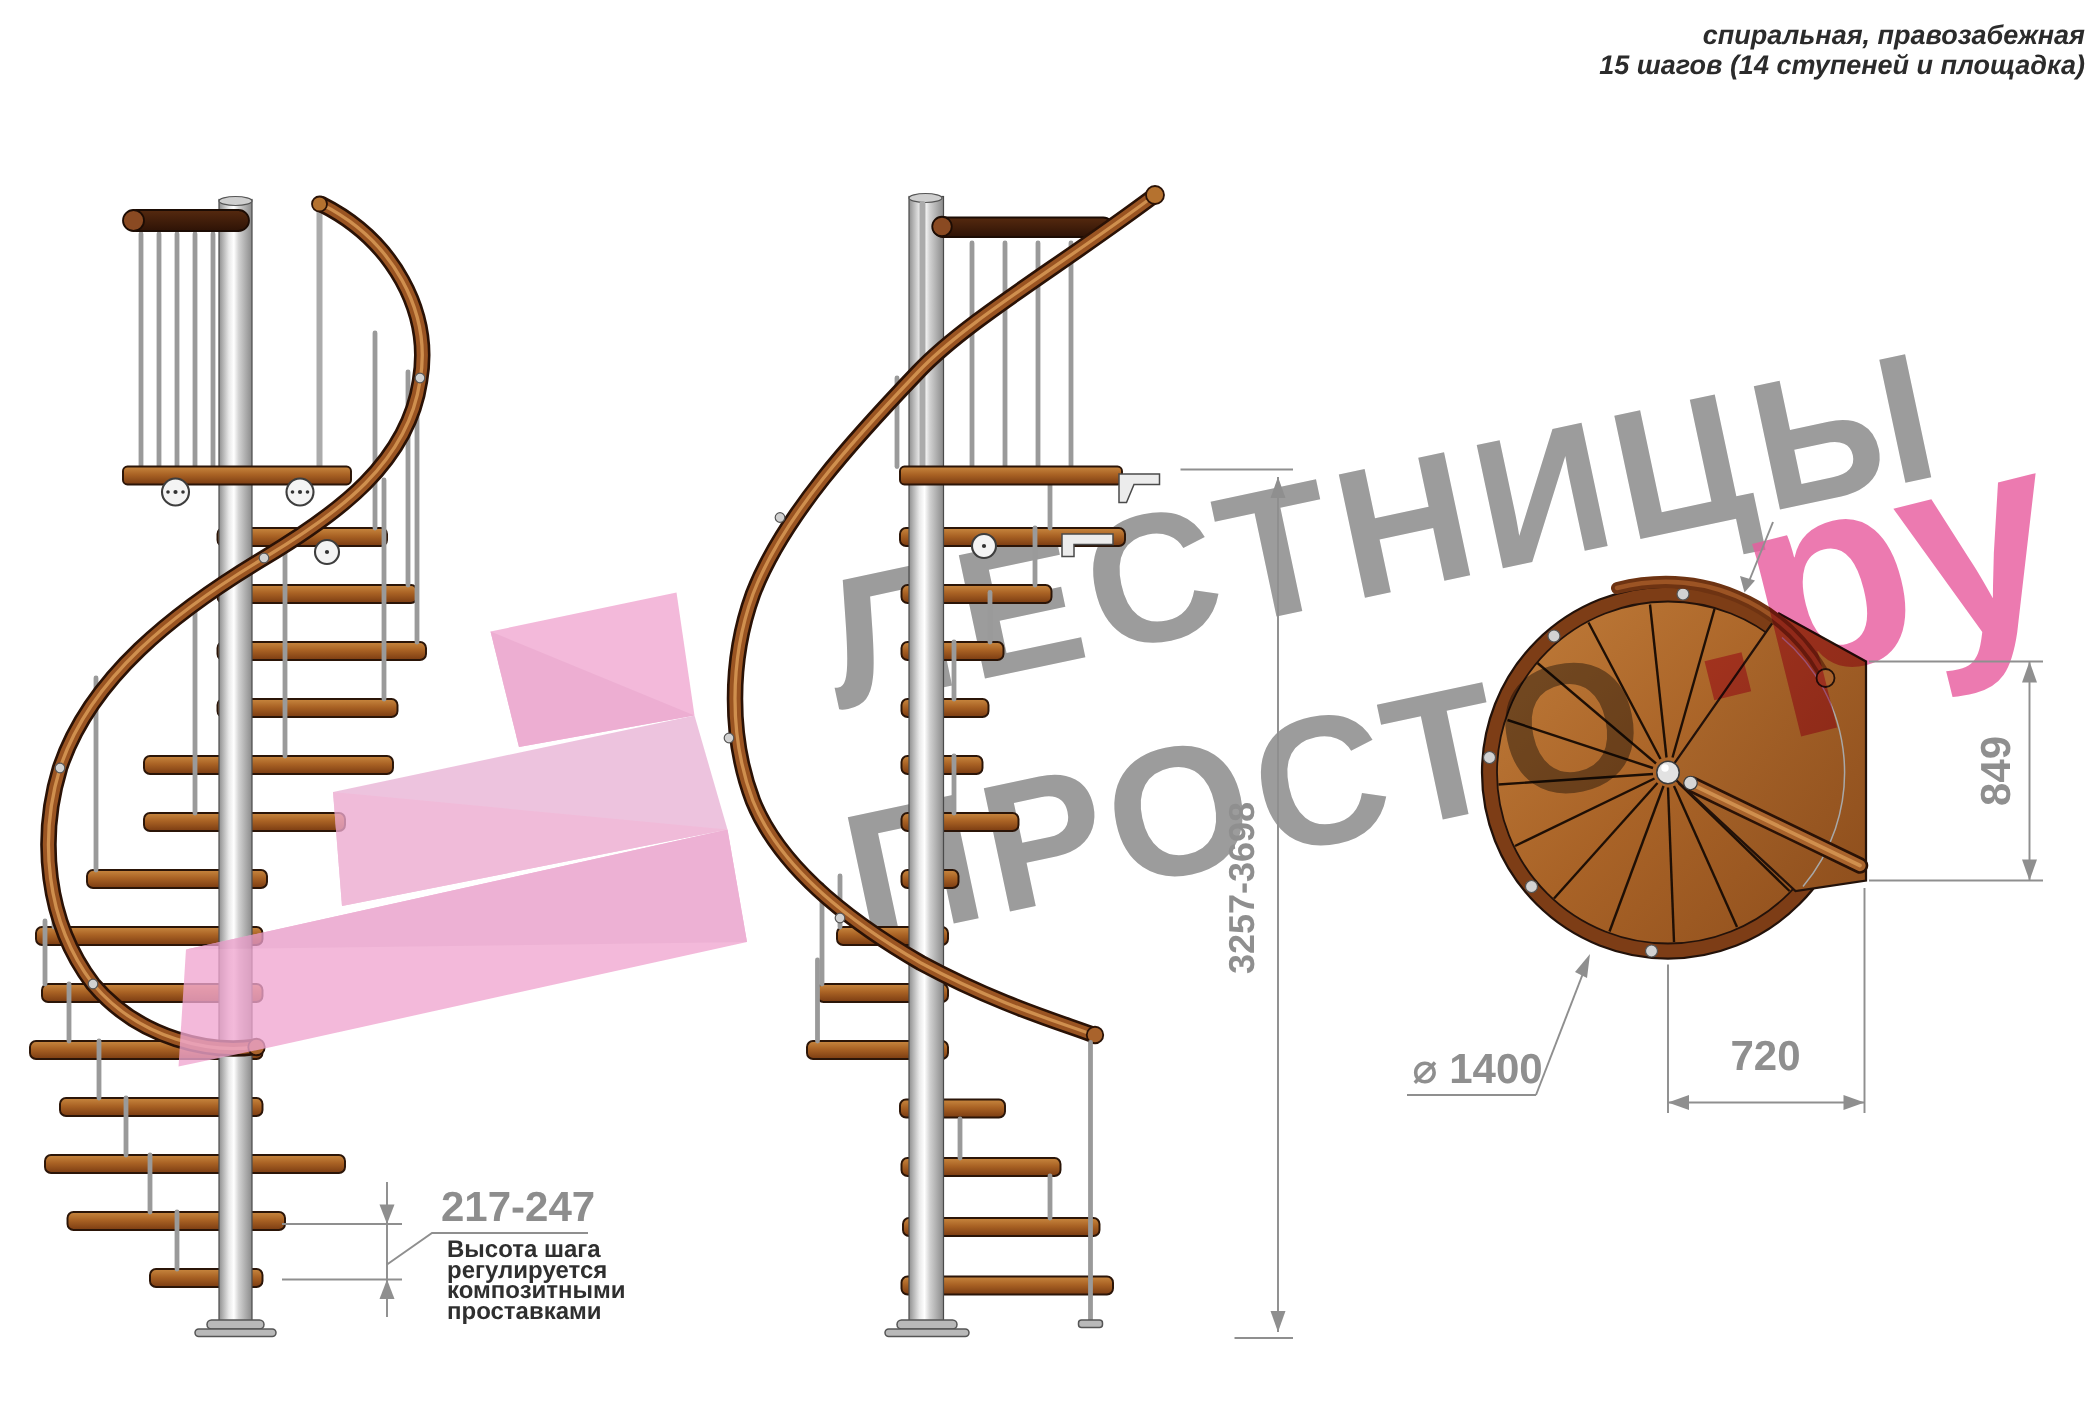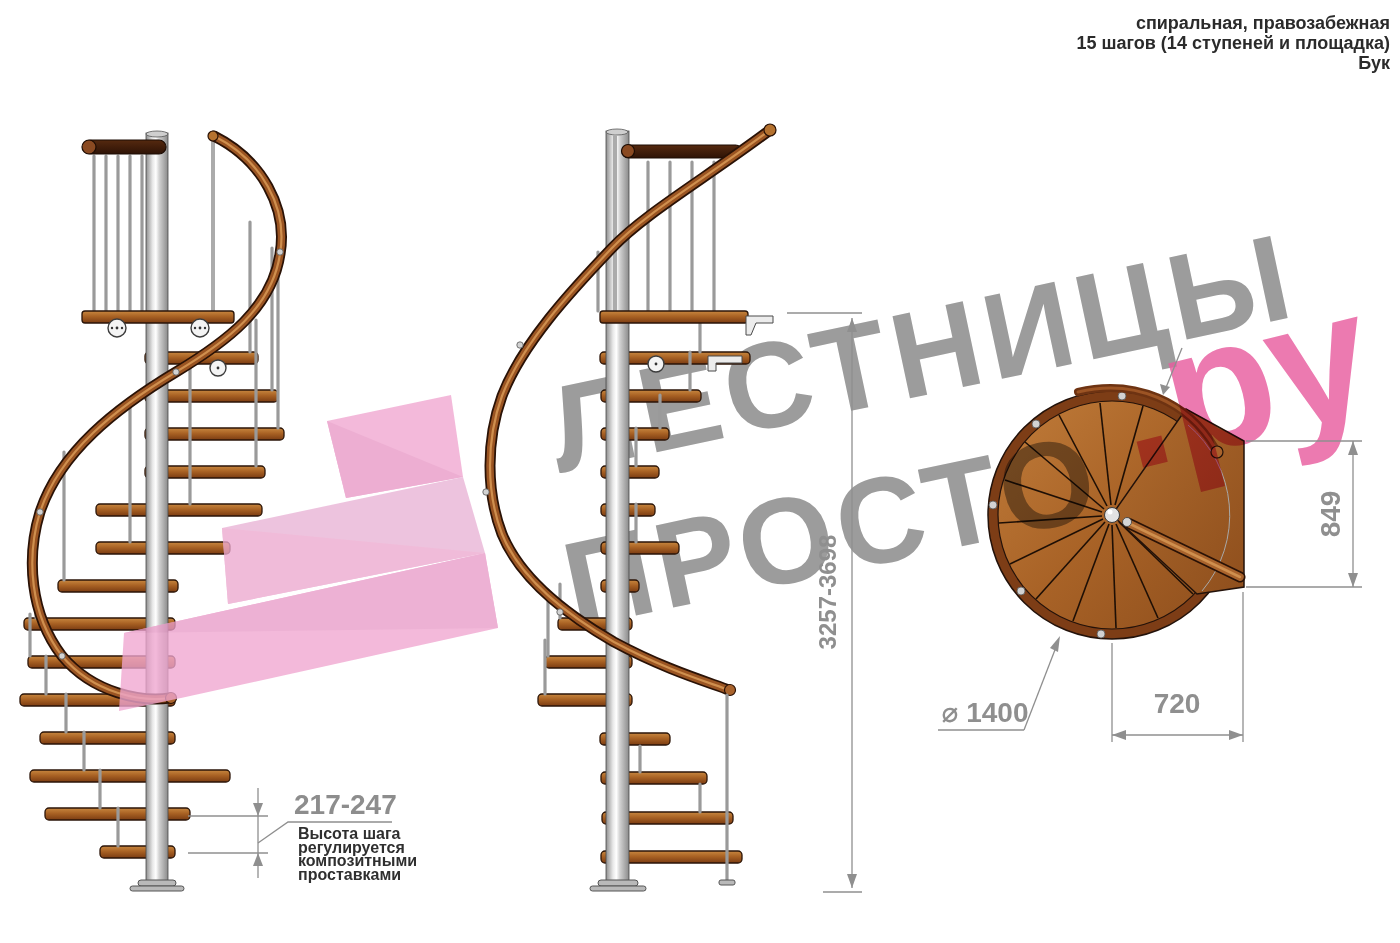--- a/index.html
+++ b/index.html
@@ -5,21 +5,21 @@
   html,body{margin:0;padding:0;}
   body{width:1400px;height:943px;position:relative;overflow:hidden;background:#ffffff;
        font-family:"Liberation Sans","DejaVu Sans",sans-serif;}
   .layer{position:absolute;left:0;top:0;width:1400px;height:943px;}
   svg.layer{display:block;}
   .wm{position:absolute;font-weight:bold;color:#9c9c9c;line-height:1;white-space:nowrap;}
   #wm-word1{left:542px;top:292px;font-size:122px;letter-spacing:6px;transform:rotate(-12deg);}
   #wm-word2{left:560px;top:470px;font-size:122px;letter-spacing:5px;transform:rotate(-12deg);}
   #wm-ru{left:1138px;top:318px;font-size:180px;color:#e85d9f;opacity:.82;transform:rotate(-14deg);transform-origin:left bottom;}
   #title-block{position:absolute;top:13px;right:10px;text-align:right;font-size:18px;font-weight:600;
-               color:#2b2b2b;line-height:20px;}
+               color:#2b2b2b;line-height:20px;font-style:italic;}
   #note-step-height{position:absolute;left:298px;top:827px;width:130px;font-size:16px;font-weight:600;
                     color:#2f2f2f;line-height:13.5px;white-space:pre-line;}
   .step{fill:url(#stepGrad);stroke:#2b1508;stroke-width:1.3;}
   .mstep{fill:url(#stepGradM);stroke:#2b1508;stroke-width:1.3;}
   .bal{stroke:#9a9a9a;stroke-width:3.2;stroke-linecap:round;fill:none;}
   .newel{stroke:#ababab;stroke-width:4;stroke-linecap:round;fill:none;}
   .rail-o{stroke:#2a1206;stroke-width:11;fill:none;stroke-linecap:round;}
   .rail-m{stroke:#9a5422;stroke-width:7.5;fill:none;stroke-linecap:round;}
   .rail-h{stroke:#cf8f4e;stroke-width:2.2;fill:none;stroke-linecap:round;}
   .disc{fill:#f4f4f4;stroke:#3d3d3d;stroke-width:1.4;}
@@ -342,19 +342,18 @@
     <polygon class="dimf" points="258,816 253,803 263,803"></polygon>
     <polygon class="dimf" points="258,853 253,866 263,866"></polygon>
     <path class="dim" d="M258,843 L288,822 L392,822"></path>
     <text class="bigt" x="294" y="814">217-247</text>
   </g>
 </svg>
 
 <div id="title-block">
   <div>спиральная, правозабежная</div>
   <div>15 шагов (14 ступеней и площадка)</div>
-  <div>Бук</div>
 </div>
 
 <div id="note-step-height">Высота шага
 регулируется
 композитными
 проставками</div>
 
 </body></html>

